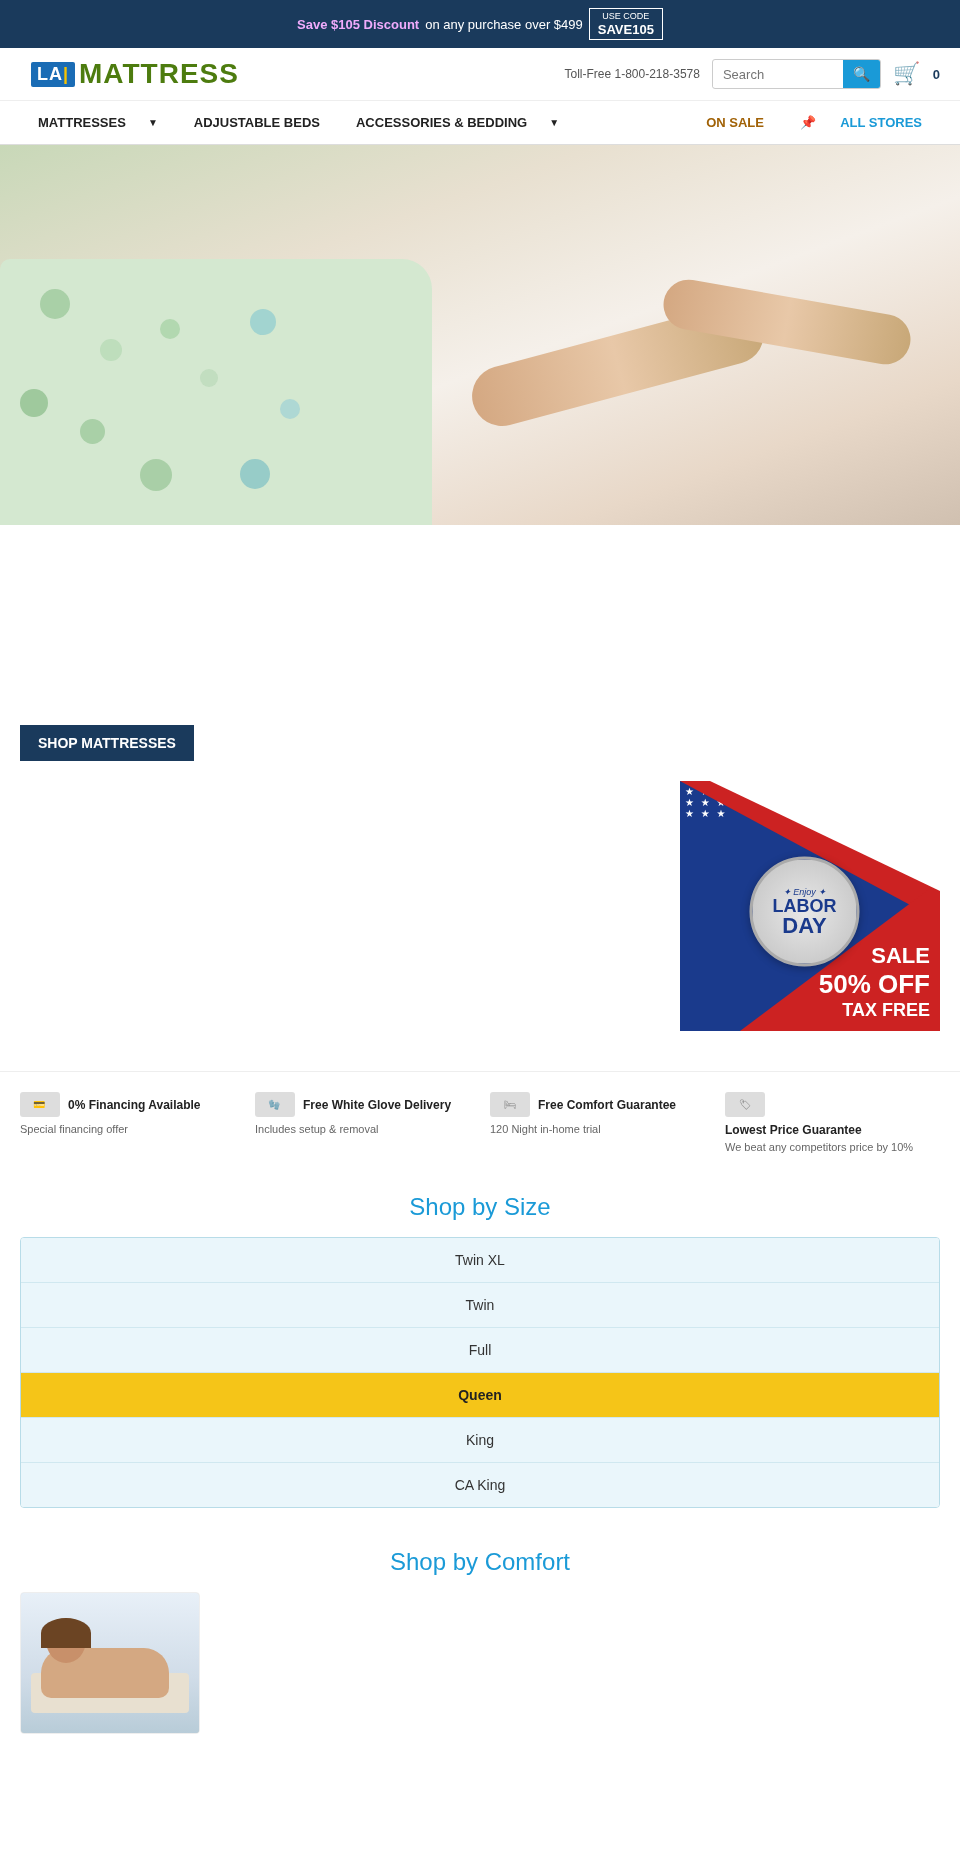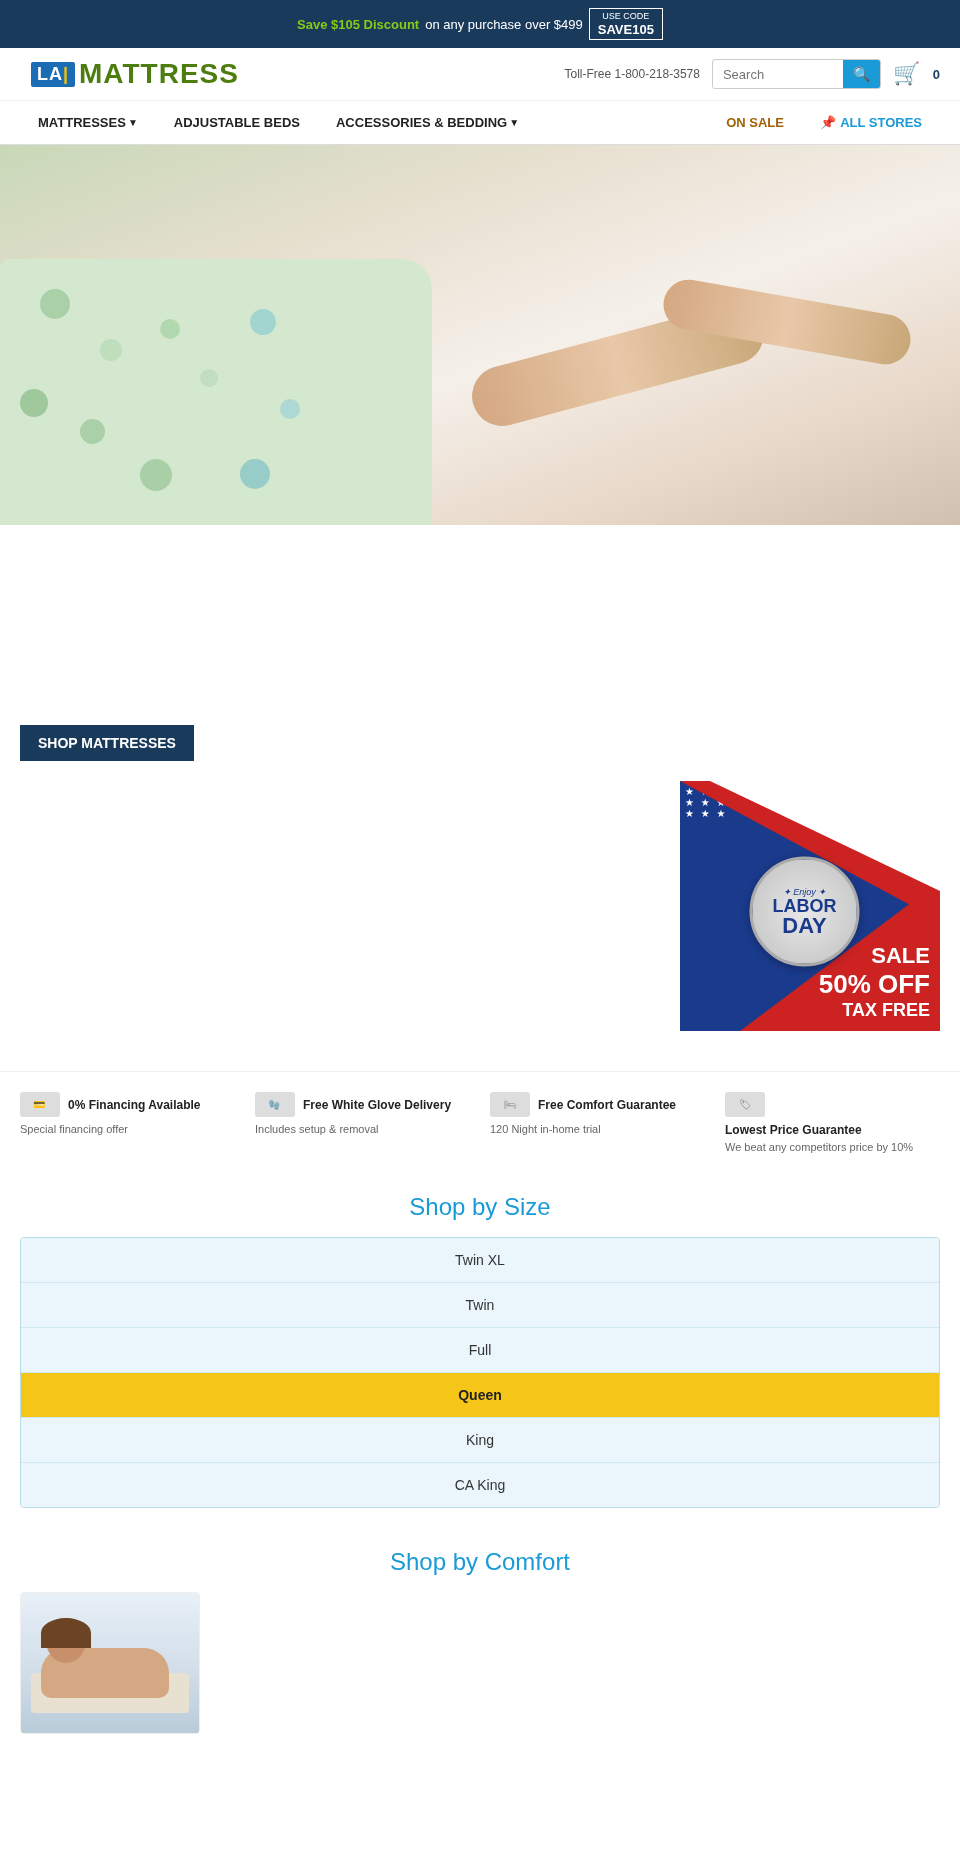--- a/index.html
+++ b/index.html
@@ -10,21 +10,21 @@
       background: #1a3a5c;
       color: #fff;
       text-align: center;
       padding: 8px 20px;
       font-size: 13px;
       display: flex;
       align-items: center;
       justify-content: center;
       gap: 6px;
     }
-    .top-banner .discount-amount { font-weight: bold; color: #84cc16; }
+    .top-banner .discount-amount { font-weight: bold; color: #f0abfc; }
     .top-banner .use-code-box {
       border: 1px solid #fff;
       padding: 2px 8px;
       font-size: 11px;
       display: inline-flex;
       flex-direction: column;
       align-items: center;
       line-height: 1.2;
     }
     .top-banner .use-code-label { font-size: 9px; text-transform: uppercase; }
@@ -118,21 +118,21 @@
     }
     .nav-item {
       padding: 14px 18px;
       font-size: 13px;
       font-weight: bold;
       color: #222;
       text-transform: uppercase;
       cursor: pointer;
       display: flex;
       align-items: center;
-      gap: 0;
+      gap: 20px;
       white-space: nowrap;
     }
     .nav-item.on-sale { color: #a16207; }
     .nav-item.all-stores { color: #1a9ad7; }
     .nav-spacer { flex: 1; }
 
     
     .hero {
       width: 100%;
       height: 380px;

